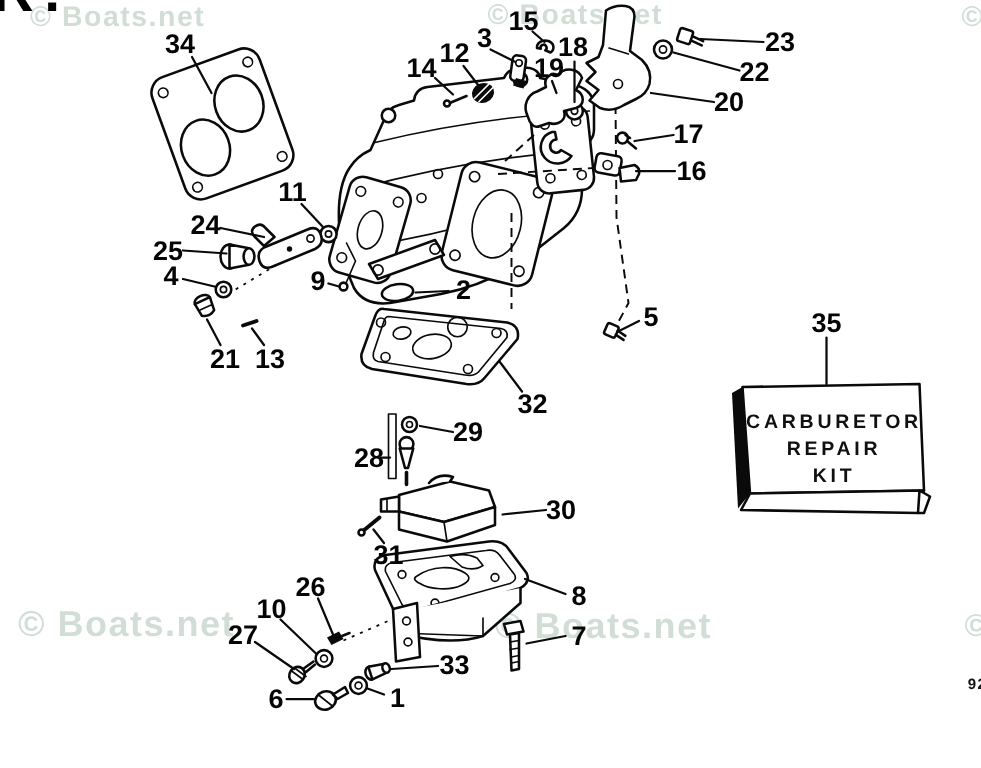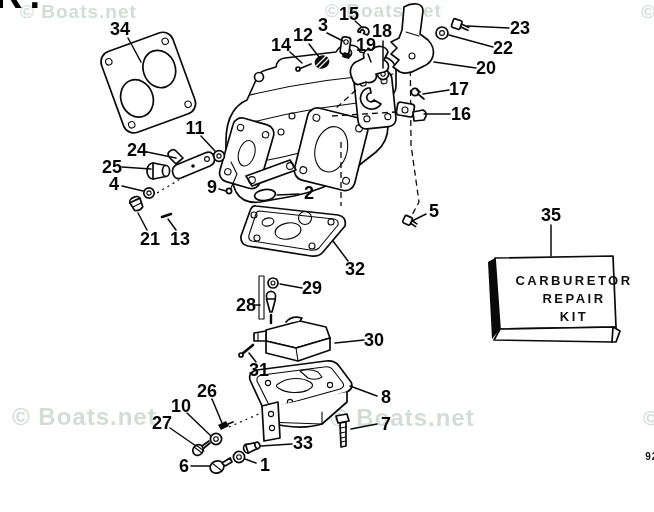--- a/index.html
+++ b/index.html
@@ -24,21 +24,21 @@
   }
   #fragment{
     position:absolute;left:-5px;top:-26px;font-size:38px;font-weight:700;
     color:#000;letter-spacing:7px;white-space:nowrap;
   }
   #doc-code{
     position:absolute;right:-6px;top:451px;font-size:10px;font-weight:700;
     color:#111;letter-spacing:1px;
   }
   #kit-text{
-    position:absolute;left:517px;top:270px;width:114px;height:56px;
+    position:absolute;left:499px;top:270px;width:114px;height:56px;
     display:flex;flex-direction:column;align-items:center;justify-content:center;gap:3px;
   }
   #kit-text .kit-line{
     font-size:13px;font-weight:700;color:#101010;letter-spacing:2.5px;text-align:center;
   }
 </style>
 </head>
 <body>
 
 <div id="stage">

